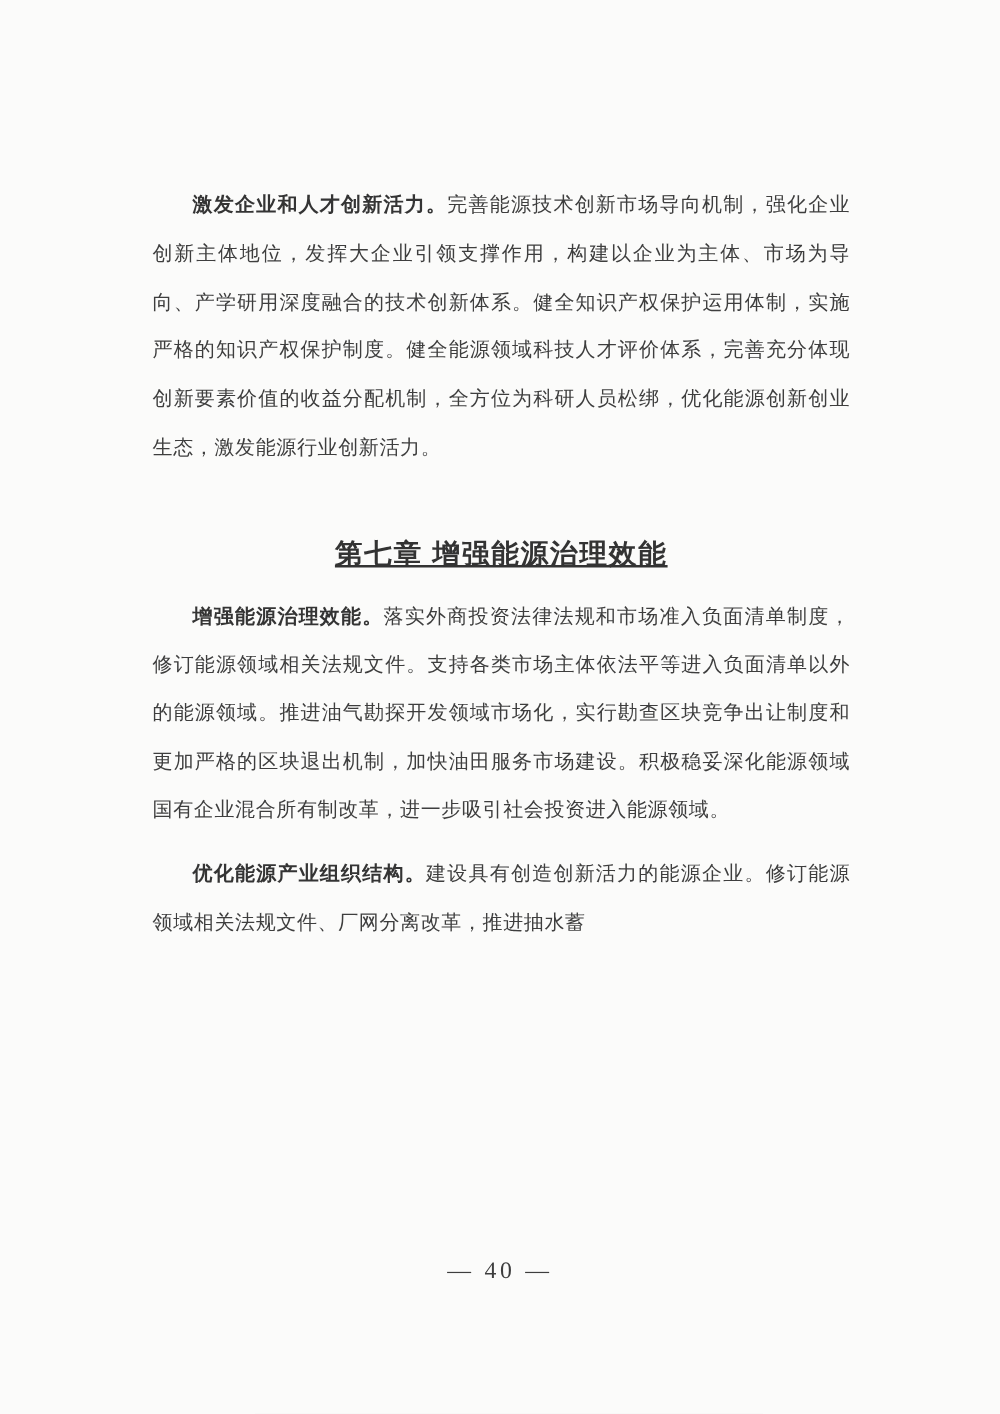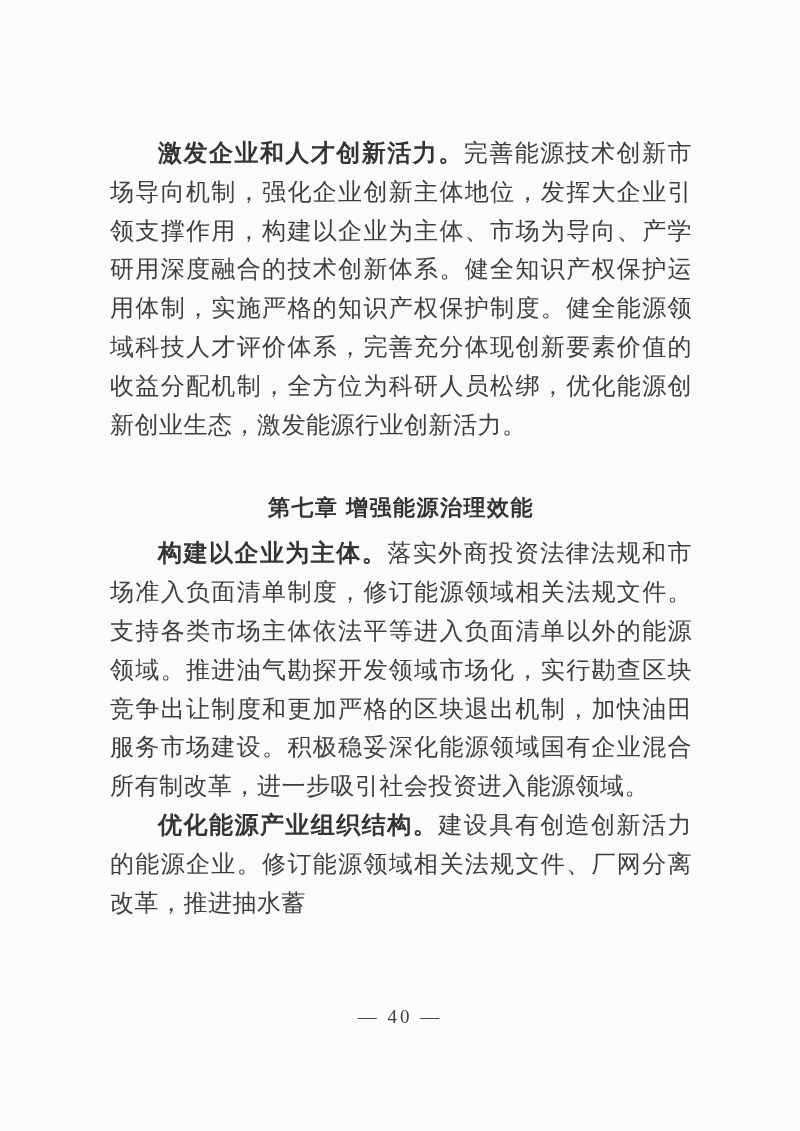--- a/index.html
+++ b/index.html
@@ -17,22 +17,22 @@
     font-family: "Liberation Serif", "DejaVu Serif", serif;
     color: #3e3e3e;
   }
   .content {
     position: absolute;
     left: 110px;
     top: 134px;
     width: 582px;
   }
   .para {
-    margin: 0;
-    font-size: 24px;
+    margin: 12px;
+    font-size: 16px;
     line-height: 38.8px;
     letter-spacing: 0.5px;
     text-align: justify;
     text-justify: inter-character;
     text-indent: 2em;
     color: #3e3e3e;
   }
   .para .lead {
     font-weight: 700;
     color: #343434;
@@ -40,20 +40,21 @@
   .chapter-heading {
     margin: 44px 0 6px 0;
     text-align: center;
     text-indent: 0;
     font-family: "Liberation Sans", "DejaVu Sans", sans-serif;
     font-weight: 700;
     font-size: 22px;
     line-height: 40px;
     letter-spacing: 1.5px;
     color: #333333;
+    text-decoration: underline;
   }
   .section-heading {
     margin: 1px 0 0 0;
     text-indent: 2em;
     font-family: "Liberation Sans", "DejaVu Sans", sans-serif;
     font-weight: 700;
     font-size: 20px;
     line-height: 36px;
     letter-spacing: 1px;
     color: #333333;
@@ -75,20 +76,20 @@
 
 <div class="page">
   <div class="content">
 
     <p class="para"><span class="lead">激发企业和人才创新活力。</span><span>完善能源技术创新市场导向机制，强化企业创新主体地位，发挥大企业引领支撑作用，构建以企业为主体、市场为导向、产学研用深度融合的技术创新体系。健全知识产权保护运用体制，实施严格的知识产权保护制度。健全能源领域科技人才评价体系，完善充分体现创新要素价值的收益分配机制，全方位为科研人员松绑，优化能源创新创业生态，激发能源行业创新活力。</span></p>
 
     <p class="para chapter-heading">第七章 增强能源治理效能</p>
 
 
 
-    <p class="para"><span class="lead">构建以企业为主体。</span><span>落实外商投资法律法规和市场准入负面清单制度，修订能源领域相关法规文件。支持各类市场主体依法平等进入负面清单以外的能源领域。推进油气勘探开发领域市场化，实行勘查区块竞争出让制度和更加严格的区块退出机制，加快油田服务市场建设。积极稳妥深化能源领域国有企业混合所有制改革，进一步吸引社会投资进入能源领域。</span></p>
+    <p class="para"><span class="lead">增强能源治理效能。</span><span>落实外商投资法律法规和市场准入负面清单制度，修订能源领域相关法规文件。支持各类市场主体依法平等进入负面清单以外的能源领域。推进油气勘探开发领域市场化，实行勘查区块竞争出让制度和更加严格的区块退出机制，加快油田服务市场建设。积极稳妥深化能源领域国有企业混合所有制改革，进一步吸引社会投资进入能源领域。</span></p>
 
     <p class="para"><span class="lead">优化能源产业组织结构。</span><span>建设具有创造创新活力的能源企业。修订能源领域相关法规文件、厂网分离改革，推进抽水蓄</span></p>
 
   </div>
 
   <div class="page-number">— 40 —</div>
 </div>
 
 </body></html>

